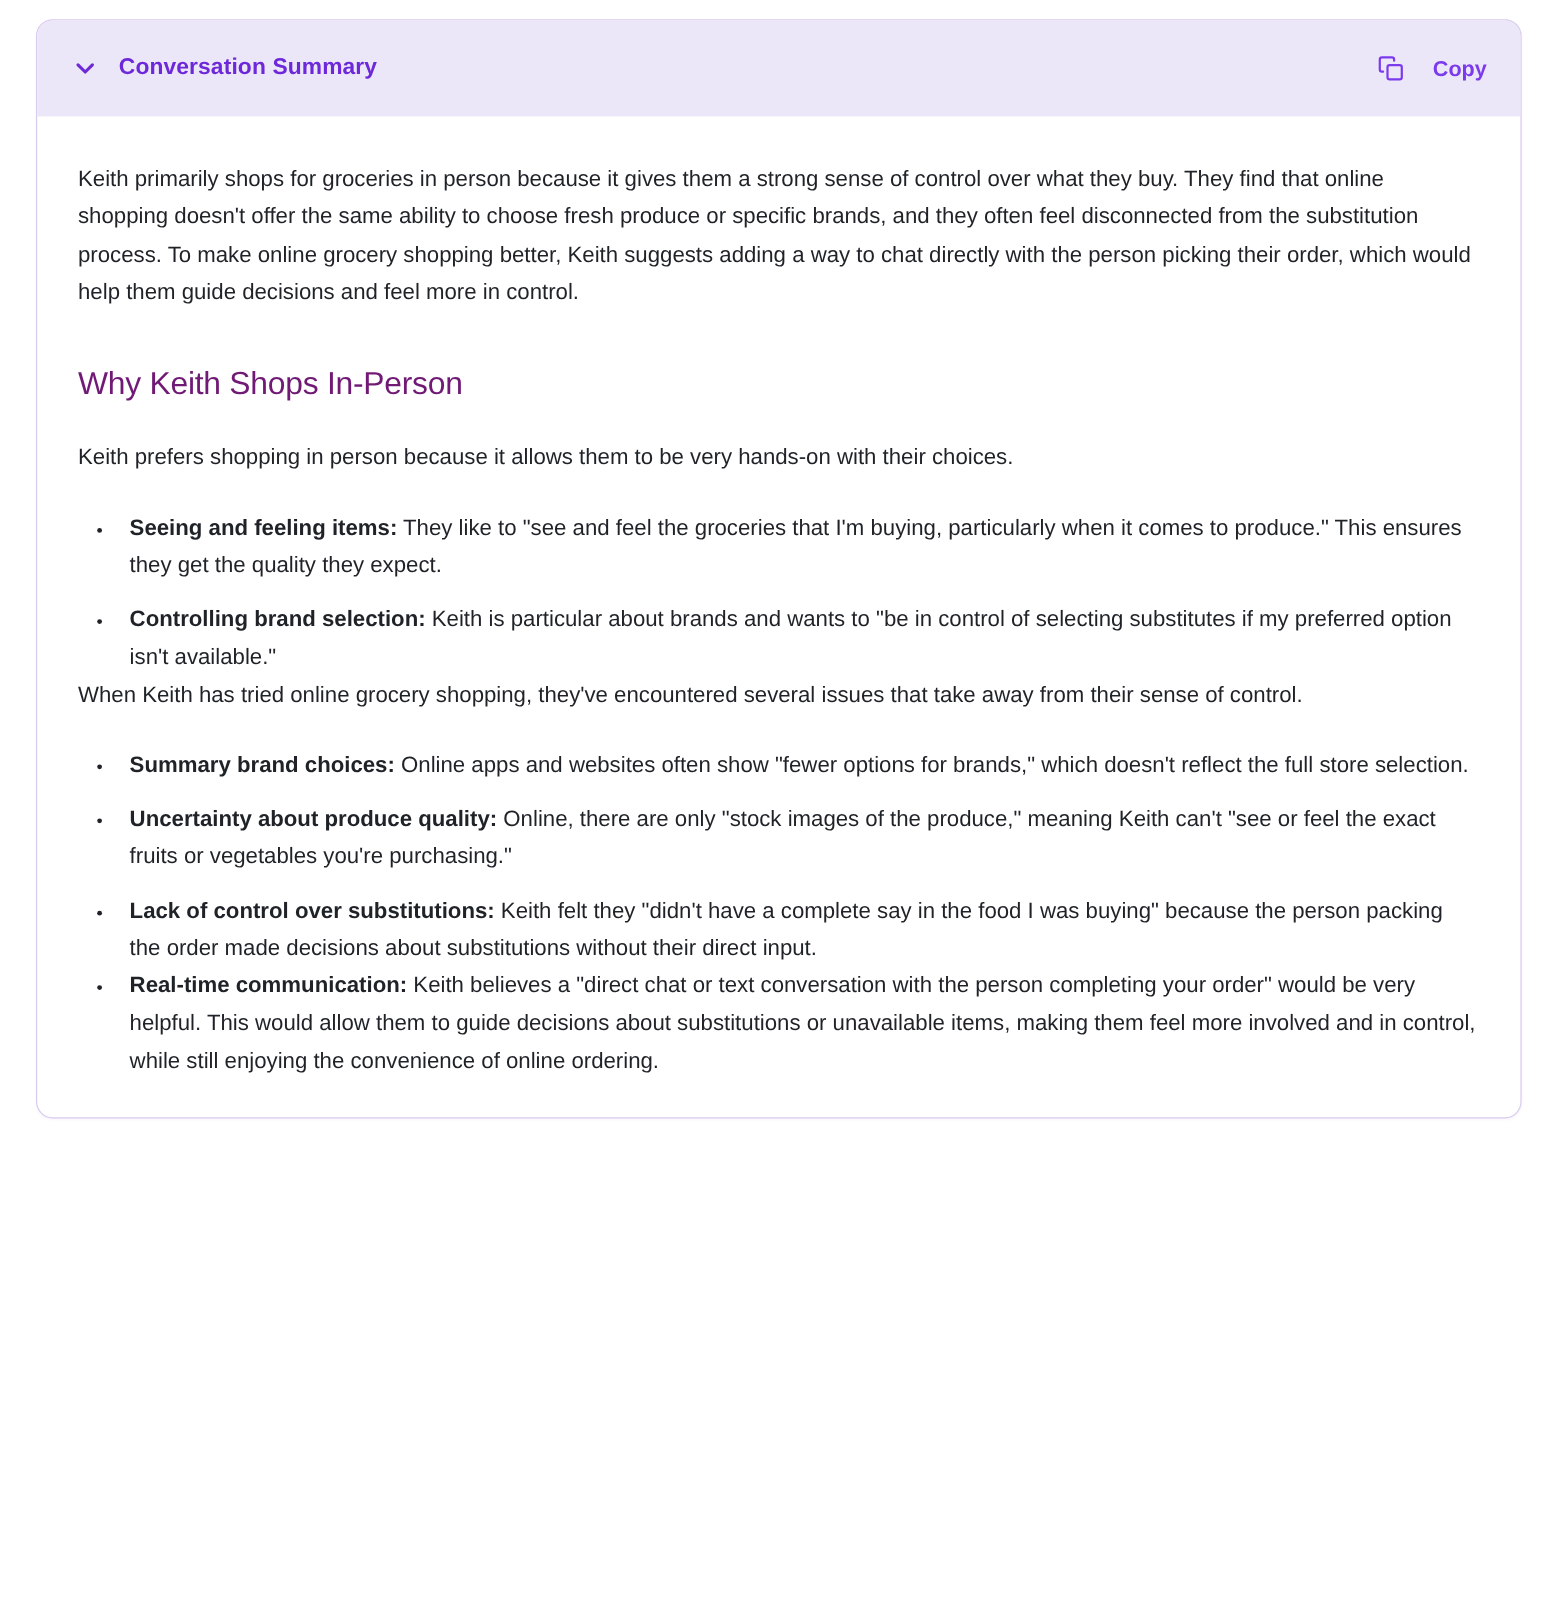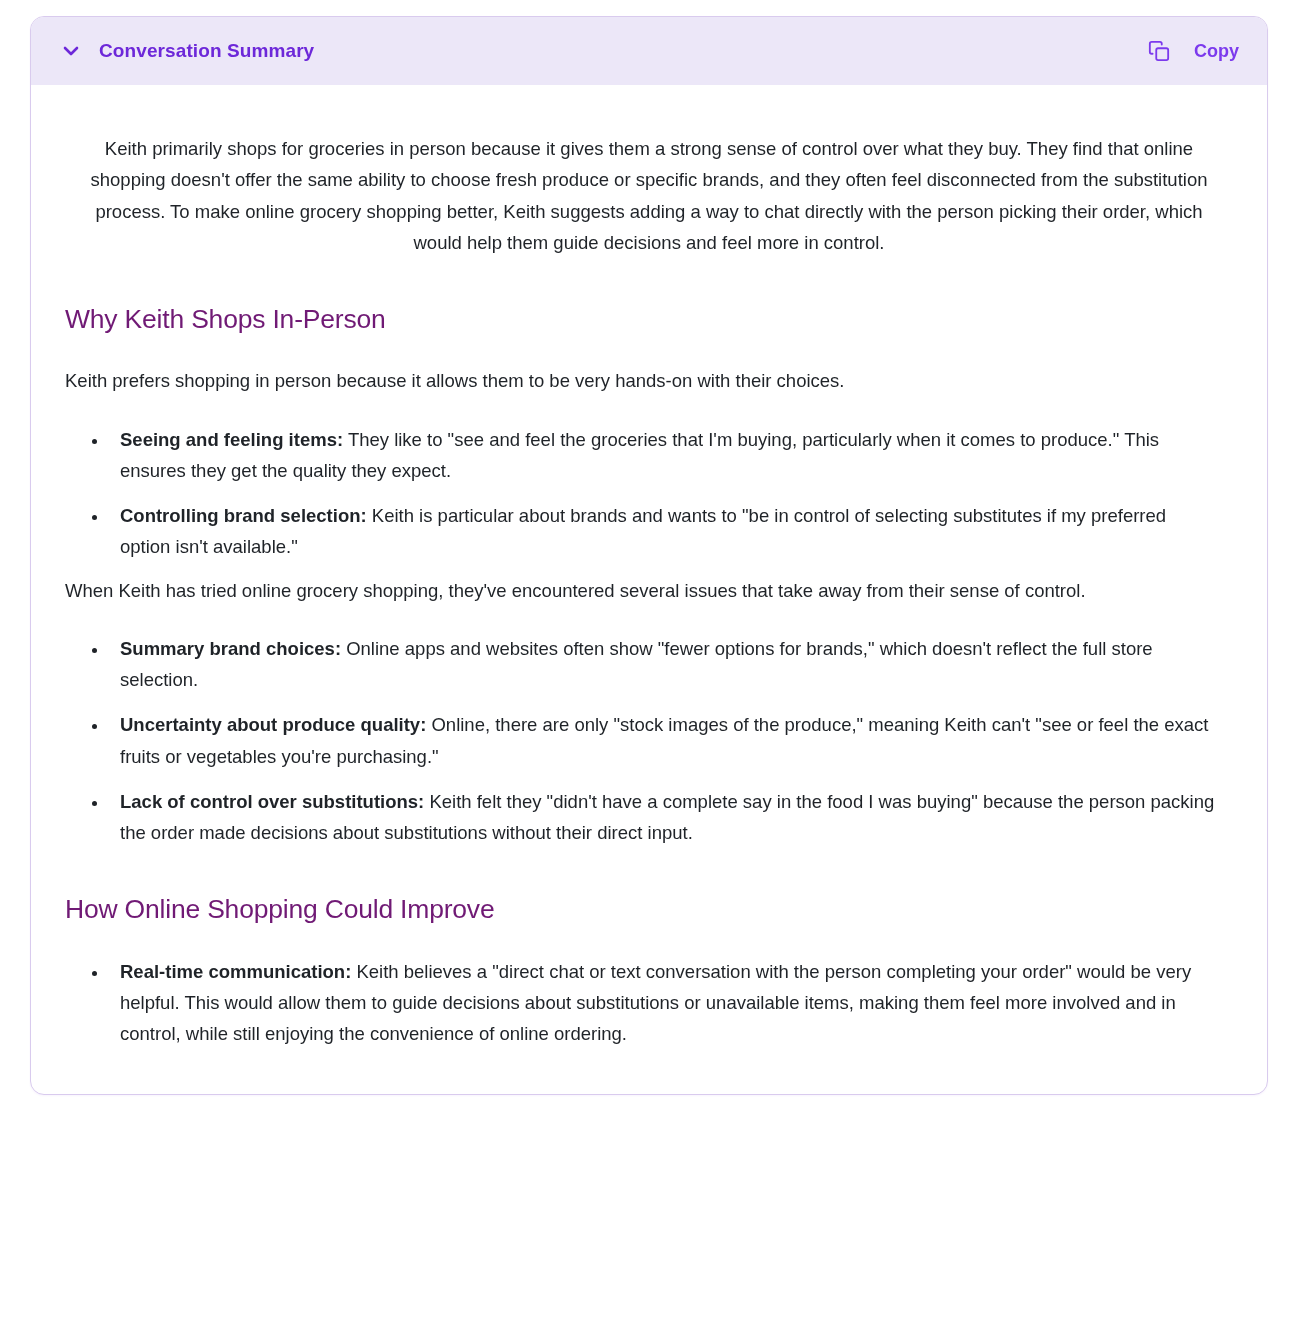--- a/index.html
+++ b/index.html
@@ -14,21 +14,21 @@
     border: 1px solid #d9cbee;
     border-radius: 14px;
     overflow: hidden;
     box-shadow: 0 1px 2px rgba(109, 40, 217, 0.05);
   }
 
   .card-header {
     display: flex;
     align-items: center;
     justify-content: space-between;
-    height: 68px;
+    height: 80px;
     padding: 0 28px;
     background: #ece7f8;
     cursor: pointer;
   }
   .header-left { display: flex; align-items: center; gap: 16px; }
   .chevron-btn {
     background: none; border: none; padding: 0;
     display: flex; align-items: center; cursor: pointer;
   }
   .card-title {
@@ -44,31 +44,31 @@
     font-size: 18px; font-weight: 600;
     color: #7c3aed;
   }
 
   .card-body {
     padding: 36px 34px 32px 34px;
     font-size: 18.5px;
     line-height: 1.69;
     color: #1f2328;
   }
-  .intro { margin: 12px; text-align: center; }
+  .intro { margin: 0; }
   .section-heading {
     font-size: 26.5px;
     font-weight: 400;
     color: #701a75;
     letter-spacing: -0.2px;
     margin: 44px 0 29px 0;
     line-height: 1.3;
   }
   .section-para { margin: 0 0 27px 0; }
-  ul.bullets { margin: 12px; padding-left: 31px; list-style: disc; }
+  ul.bullets { margin: 0; padding-left: 31px; list-style: disc; }
   ul.bullets li { margin-bottom: 14px; padding-left: 12px; }
   ul.bullets li:last-child { margin-bottom: 0; }
   ul.bullets li::marker { color: #1f2328; font-size: 15px; }
   .lead { font-weight: 700; }
 </style>
 </head>
 <body>
 
 <div class="card">
 
@@ -115,21 +115,20 @@
         <span class="lead">Summary brand choices:</span><span> Online apps and websites often show "fewer options for brands," which doesn't reflect the full store selection.</span>
       </li>
       <li>
         <span class="lead">Uncertainty about produce quality:</span><span> Online, there are only "stock images of the produce," meaning Keith can't "see or feel the exact fruits or vegetables you're purchasing."</span>
       </li>
       <li>
         <span class="lead">Lack of control over substitutions:</span><span> Keith felt they "didn't have a complete say in the food I was buying" because the person packing the order made decisions about substitutions without their direct input.</span>
       </li>
     </ul>
 
-    <h2 class="section-heading">How Online Shopping Could Improve</h2>
     <ul class="bullets">
       <li>
         <span class="lead">Real-time communication:</span><span> Keith believes a "direct chat or text conversation with the person completing your order" would be very helpful. This would allow them to guide decisions about substitutions or unavailable items, making them feel more involved and in control, while still enjoying the convenience of online ordering.</span>
       </li>
     </ul>
 
   </div>
 </div>
 
 </body></html>

